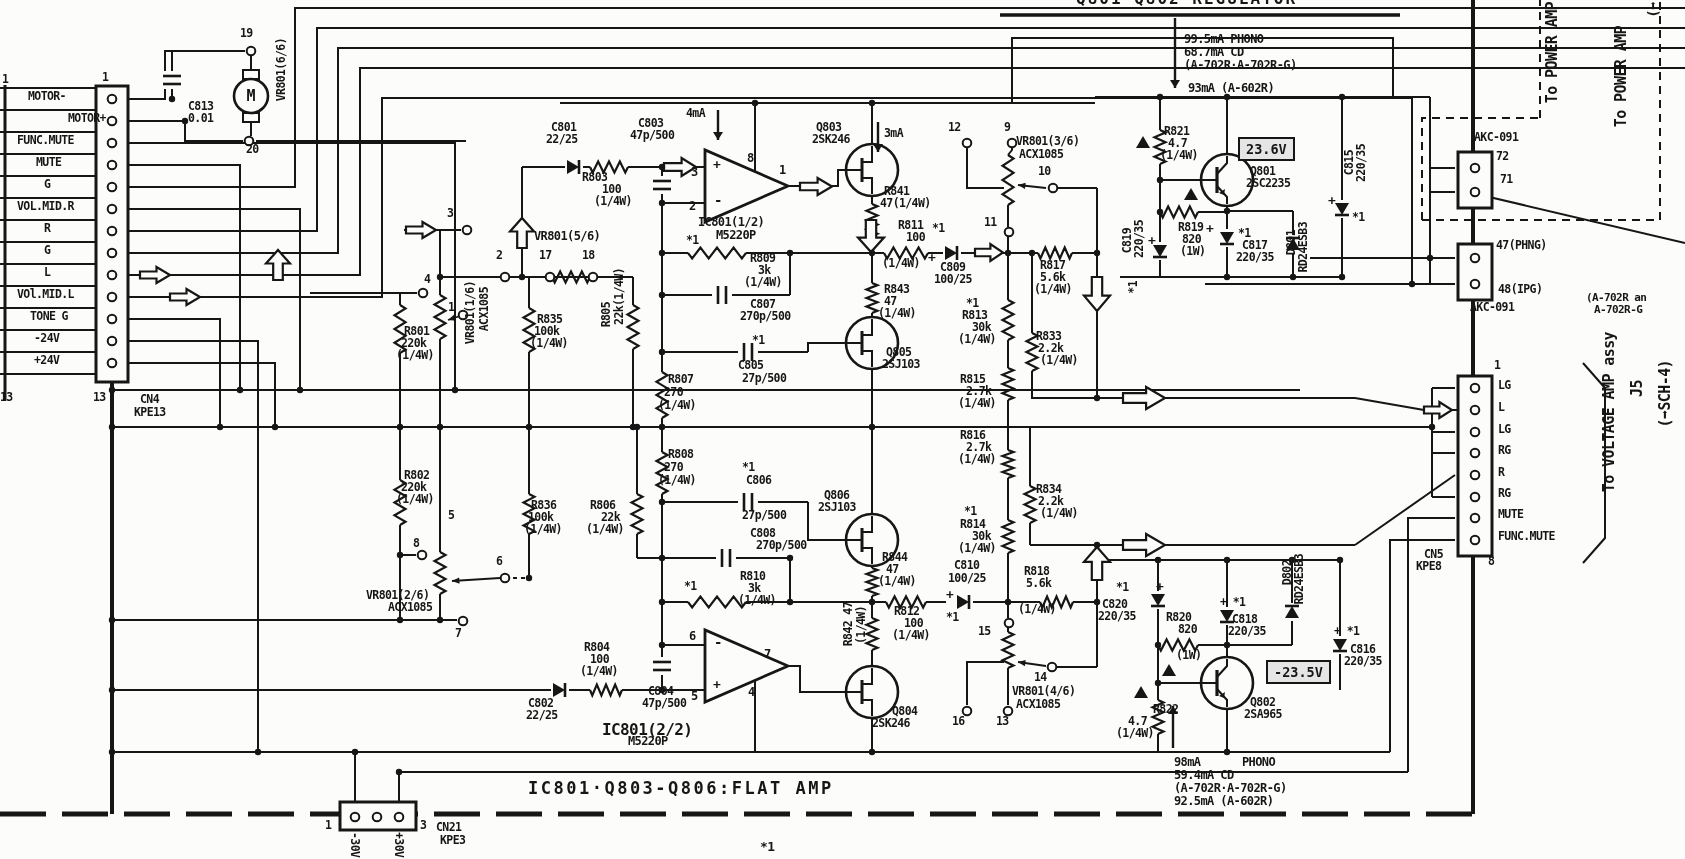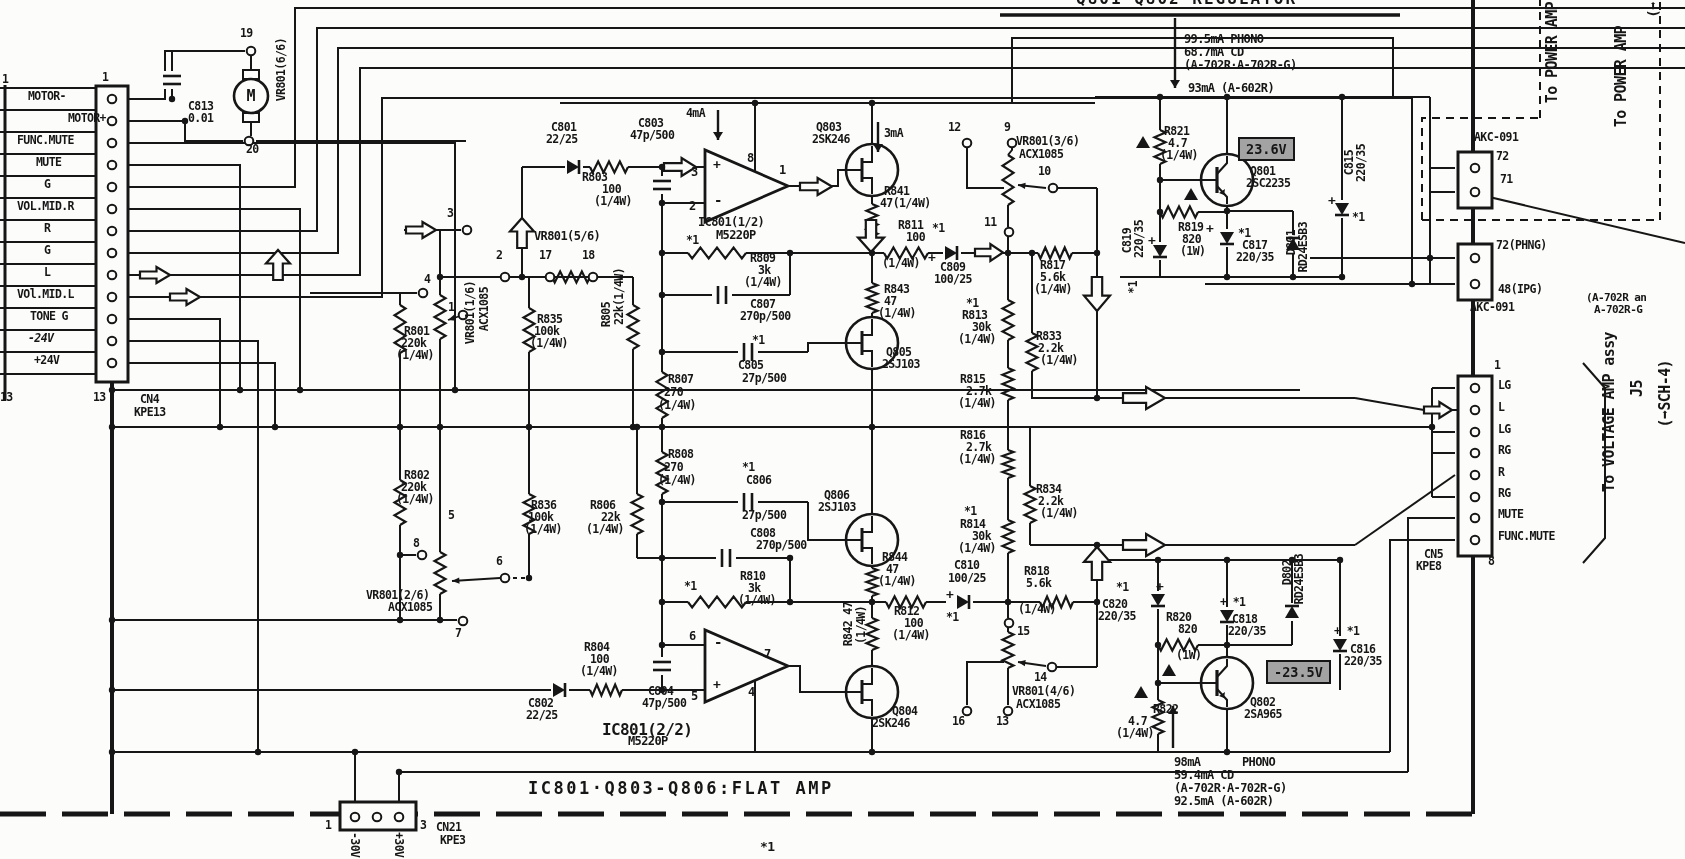--- a/index.html
+++ b/index.html
@@ -3,21 +3,21 @@
 <meta charset="utf-8">
 <style>
   html,body{margin:0;padding:0;background:#e8e8e4;}
   #stage{position:relative;width:1685px;height:859px;background:#fcfcfa;overflow:hidden;
          font-family:"DejaVu Sans Mono", monospace;}
   #schem{position:absolute;left:0;top:0;}
   .lbl{position:absolute;font-weight:bold;color:#161616;font-size:11.5px;line-height:1.02;
        white-space:nowrap;letter-spacing:-0.6px;}
   .vlabel{writing-mode:vertical-rl;transform:rotate(180deg);}
   .vdown{writing-mode:vertical-rl;}
-  .vbox{position:absolute;border:2.5px solid #161616;background:#a3a3a3;color:#161616;
+  .vbox{position:absolute;border:2.5px solid #161616;background:#e5e5e5;color:#161616;
         font-weight:bold;font-size:13.5px;padding:2px 6px;letter-spacing:0;}
 </style>
 </head>
 <body>
 
 <div id="stage">
   <svg id="schem" width="1685" height="859" viewBox="0 0 1685 859">
       <polyline points="0,88 96,88" fill="none" stroke="#161616" stroke-width="1.8"></polyline>
       <polyline points="0,110 96,110" fill="none" stroke="#161616" stroke-width="1.8"></polyline>
       <polyline points="0,132 96,132" fill="none" stroke="#161616" stroke-width="1.8"></polyline>
@@ -516,21 +516,21 @@
       <div class="lbl" style="left: 28px; top: 113px; padding-left: 40px;">MOTOR+</div>
       <div class="lbl" style="left: 17px; top: 135px;">FUNC.MUTE</div>
       <div class="lbl" style="left: 36px; top: 157px;">MUTE</div>
       <div class="lbl" style="left: 44px; top: 179px;">G</div>
       <div class="lbl" style="left: 17px; top: 201px;">VOL.MID.R</div>
       <div class="lbl" style="left: 44px; top: 223px;">R</div>
       <div class="lbl" style="left: 44px; top: 245px;">G</div>
       <div class="lbl" style="left: 44px; top: 267px;">L</div>
       <div class="lbl" style="left: 17px; top: 289px;">VOl.MID.L</div>
       <div class="lbl" style="left: 30px; top: 311px;">TONE G</div>
-      <div class="lbl" style="left: 28px; top: 333px; font-style: italic;">-24V</div>
+      <div class="lbl" style="left: 34px; top: 333px;">-24V</div>
       <div class="lbl" style="left: 34px; top: 355px;">+24V</div>
       <div class="lbl" style="left: 2px; top: 74px;">1</div>
       <div class="lbl" style="left: 102px; top: 72px;">1</div>
       <div class="lbl" style="left: 0px; top: 392px;">13</div>
       <div class="lbl" style="left: 93px; top: 392px;">13</div>
       <div class="lbl" style="left: 140px; top: 394px;">CN4</div>
       <div class="lbl" style="left: 134px; top: 407px;">KPE13</div>
       <div class="lbl" style="left: 240px; top: 28px;">19</div>
       <div class="lbl" style="left: 246px; top: 144px;">20</div>
       <div class="lbl" style="left: 188px; top: 101px;">C813</div>
@@ -681,21 +681,21 @@
       <div class="lbl" style="left: 960px; top: 519px;">R814</div>
       <div class="lbl" style="left: 972px; top: 531px;">30k</div>
       <div class="lbl" style="left: 958px; top: 543px;">(1/4W)</div>
       <div class="lbl" style="left: 954px; top: 560px;">C810</div>
       <div class="lbl" style="left: 948px; top: 573px;">100/25</div>
       <div class="lbl" style="left: 946px; top: 588px; font-size: 13px;">+</div>
       <div class="lbl" style="left: 946px; top: 612px;">*1</div>
       <div class="lbl" style="left: 1024px; top: 566px;">R818</div>
       <div class="lbl" style="left: 1026px; top: 578px;">5.6k</div>
       <div class="lbl" style="left: 1018px; top: 604px;">(1/4W)</div>
-      <div class="lbl" style="left: 978px; top: 626px; margin-left: 39px;">15</div>
+      <div class="lbl" style="left: 978px; top: 626px;">15</div>
       <div class="lbl" style="left: 1034px; top: 672px;">14</div>
       <div class="lbl" style="left: 1012px; top: 686px;">VR801(4/6)</div>
       <div class="lbl" style="left: 1016px; top: 699px;">ACX1085</div>
       <div class="lbl" style="left: 952px; top: 716px;">16</div>
       <div class="lbl" style="left: 996px; top: 716px;">13</div>
       <div class="lbl" style="left: 1184px; top: 33px; font-size: 12px;">99.5mA PHONO</div>
       <div class="lbl" style="left: 1184px; top: 46px; font-size: 12px;">68.7mA CD</div>
       <div class="lbl" style="left: 1184px; top: 59px; font-size: 12px;">(A-702R·A-702R-G)</div>
       <div class="lbl" style="left: 1188px; top: 82px; font-size: 12px;">93mA (A-602R)</div>
       <div class="lbl" style="left: 1164px; top: 126px;">R821</div>
@@ -741,21 +741,21 @@
       <div class="lbl" style="left: 1128px; top: 716px;">4.7</div>
       <div class="lbl" style="left: 1116px; top: 728px;">(1/4W)</div>
       <div class="lbl" style="left: 1174px; top: 756px; font-size: 12px;">98mA</div>
       <div class="lbl" style="left: 1242px; top: 756px; font-size: 12px;">PHONO</div>
       <div class="lbl" style="left: 1174px; top: 769px; font-size: 12px;">59.4mA CD</div>
       <div class="lbl" style="left: 1174px; top: 782px; font-size: 12px;">(A-702R·A-702R-G)</div>
       <div class="lbl" style="left: 1174px; top: 795px; font-size: 12px;">92.5mA (A-602R)</div>
       <div class="lbl" style="left: 1474px; top: 132px;">AKC-091</div>
       <div class="lbl" style="left: 1496px; top: 151px;">72</div>
       <div class="lbl" style="left: 1500px; top: 174px;">71</div>
-      <div class="lbl" style="left: 1496px; top: 240px;">72(PHNG)</div>
+      <div class="lbl" style="left: 1496px; top: 240px;">47(PHNG)</div>
       <div class="lbl" style="left: 1498px; top: 284px;">48(IPG)</div>
       <div class="lbl" style="left: 1470px; top: 302px;">AKC-091</div>
       <div class="lbl" style="left: 1586px; top: 292px; font-size: 11px;">(A-702R an</div>
       <div class="lbl" style="left: 1594px; top: 304px; font-size: 11px;">A-702R-G</div>
       <div class="lbl" style="left: 1494px; top: 360px;">1</div>
       <div class="lbl" style="left: 1498px; top: 380px;">LG</div>
       <div class="lbl" style="left: 1498px; top: 402px;">L</div>
       <div class="lbl" style="left: 1498px; top: 424px;">LG</div>
       <div class="lbl" style="left: 1498px; top: 445px;">RG</div>
       <div class="lbl" style="left: 1498px; top: 467px;">R</div>

